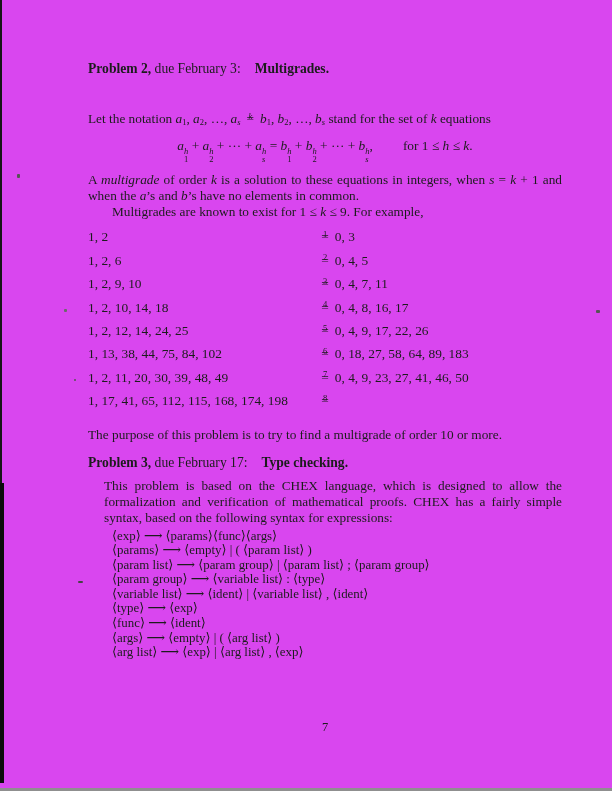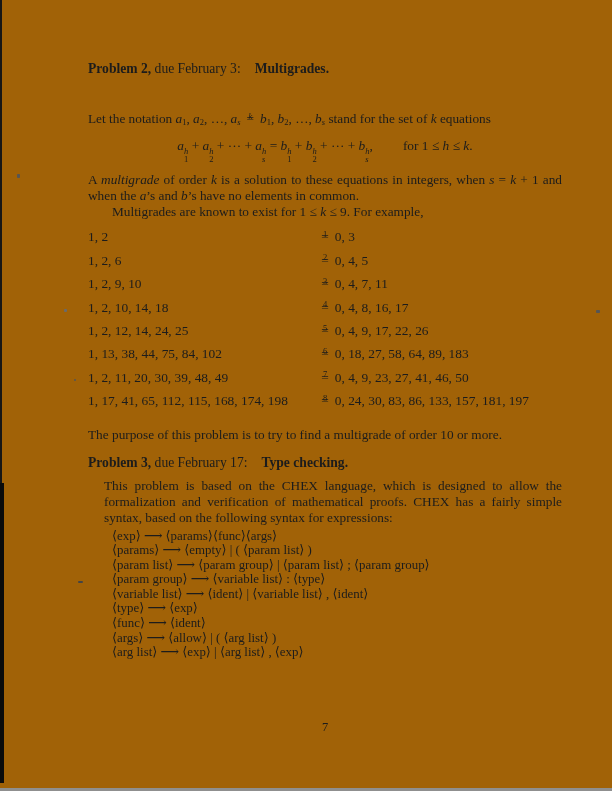--- a/index.html
+++ b/index.html
@@ -1,16 +1,16 @@
 <!DOCTYPE html>
 <html><head>
 <meta charset="utf-8">
 <style>
   html,body{margin:0;padding:0;background:#ffffff;}
-  .page{position:relative;width:612px;height:791px;background:#a16207;overflow:hidden;
+  .page{position:relative;width:612px;height:791px;background:#d946ef;overflow:hidden;
         font-family:"Liberation Serif","DejaVu Serif","DejaVu Sans",serif;color:#1c1c1c;}
   .content{position:absolute;left:88px;top:61px;width:474px;font-size:13.3px;line-height:16px;}
   .heading{font-size:13.6px;line-height:16px;}
   .b{font-weight:bold;}
   .title-gap{margin-left:14px;font-weight:bold;}
   .it{font-style:italic;}
   sub{font-size:8.5px;line-height:0;vertical-align:-0.28em;}
   .para{text-align:justify;}
   .m-intro{margin-top:34px;}
   .display-eq{margin-top:9px;text-align:center;font-size:13.4px;line-height:20px;white-space:nowrap;}
@@ -118,39 +118,38 @@
           <span class="mg-right">0, 18, 27, 58, 64, 89, 183</span>
         </div>
       <div class="mg-row">
           <span class="mg-left">1, 2, 11, 20, 30, 39, 48, 49</span>
           <span class="keq"><span class="ktop">7</span><span>=</span></span>
           <span class="mg-right">0, 4, 9, 23, 27, 41, 46, 50</span>
         </div>
       <div class="mg-row">
           <span class="mg-left">1, 17, 41, 65, 112, 115, 168, 174, 198</span>
           <span class="keq"><span class="ktop">8</span><span>=</span></span>
-          <span class="mg-right">0, 24, 30, 83, 86, 133, 157, 181, 197</span>
         </div>
     </div>
 
     <div class="m-purpose">The purpose of this problem is to try to find a multigrade of order 10 or more.</div>
 
     <div class="heading m-h3"><span class="b">Problem 3,</span><span> due February 17:</span><span class="title-gap">Type checking.</span></div>
 
     <div class="para m-para3">This problem is based on the CHEX language, which is designed to allow the formalization and verification of mathematical proofs. CHEX has a fairly simple syntax, based on the following syntax for expressions:</div>
 
     <div class="grammar">
       <div>⟨exp⟩ ⟶ ⟨params⟩⟨func⟩⟨args⟩</div>
       <div>⟨params⟩ ⟶ ⟨empty⟩ | ( ⟨param list⟩ )</div>
       <div>⟨param list⟩ ⟶ ⟨param group⟩ | ⟨param list⟩ ; ⟨param group⟩</div>
       <div>⟨param group⟩ ⟶ ⟨variable list⟩ : ⟨type⟩</div>
       <div>⟨variable list⟩ ⟶ ⟨ident⟩ | ⟨variable list⟩ , ⟨ident⟩</div>
       <div>⟨type⟩ ⟶ ⟨exp⟩</div>
       <div>⟨func⟩ ⟶ ⟨ident⟩</div>
-      <div>⟨args⟩ ⟶ ⟨allow⟩ | ( ⟨arg list⟩ )</div>
+      <div>⟨args⟩ ⟶ ⟨empty⟩ | ( ⟨arg list⟩ )</div>
       <div>⟨arg list⟩ ⟶ ⟨exp⟩ | ⟨arg list⟩ , ⟨exp⟩</div>
     </div>
 
   </div>
 
   <div class="pageno">7</div>
 
 </div>
 
 </body></html>

